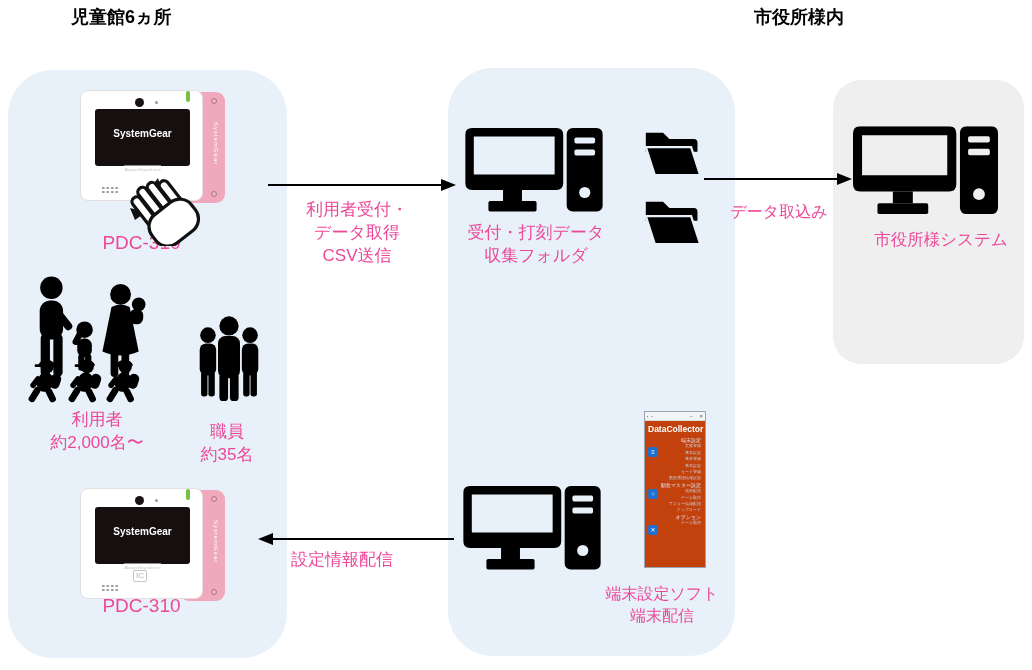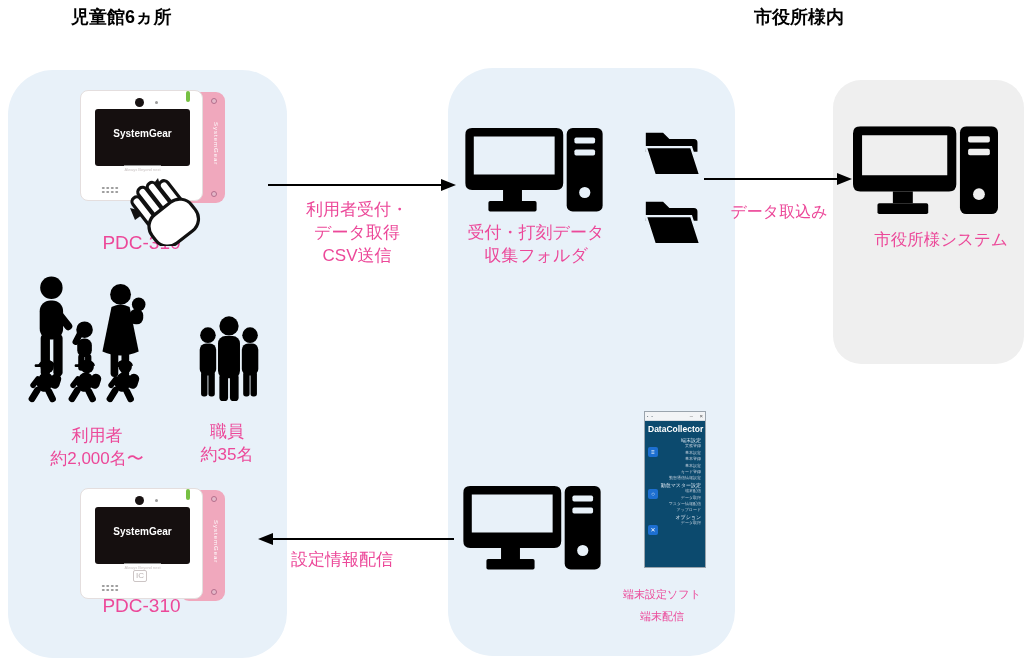--- a/index.html
+++ b/index.html
@@ -40,21 +40,21 @@
             border:1px solid #ccc5c5; border-radius:2px; padding:0 2px; line-height:10px; }
   .dev-hand { position:absolute; left:46px; top:80px; z-index:6; }
 
   
   .dc-window { position:absolute; left:644px; top:411px; width:62px; height:157px;
                background:#fff; border:1px solid #9aa4ad; z-index:3; }
   .dc-titlebar { position:relative; height:9px; background:#f2f4f6; border-bottom:1px solid #d7dbe0; }
   .dc-tb-marks { position:absolute; left:2px; top:2px; font-size:4px; color:#7c8791; letter-spacing:1px; }
   .dc-close { position:absolute; right:2px; top:0; font-size:6px; color:#555; line-height:9px; }
   .dc-min { position:absolute; right:12px; top:0; font-size:6px; color:#777; line-height:9px; }
-  .dc-body { position:absolute; left:0; top:9px; right:0; bottom:0; background:#0c4a6e; overflow:hidden; }
+  .dc-body { position:absolute; left:0; top:9px; right:0; bottom:0; background:#c2410c; overflow:hidden; }
   .dc-apptitle { color:#fff; font-size:8.5px; font-weight:bold; padding:3px 0 3px 3px; letter-spacing:0; }
   .dc-menu { text-align:right; padding-right:4px; }
   .dc-item { font-size:4px; line-height:6.4px; color:#c2cedb; }
   .dc-item.hd { font-size:5px; color:#e4edf6; }
   .dc-ico { position:absolute; left:3px; width:10px; height:10px; background:#1d6fd1;
             border-radius:2px; color:#fff; font-size:6px; line-height:10px; text-align:center; }
 
   
   .arr { position:absolute; }
   svg { display:block; }
@@ -183,21 +183,21 @@
     </svg>
   <svg class="abs" style="left:26px; top:352px;" width="44" height="56" viewBox="0 0 56 58">
       <use href="#kid-icon"></use>
     </svg>
   <svg class="abs" style="left:66px; top:352px;" width="44" height="56" viewBox="0 0 56 58">
       <use href="#kid-icon"></use>
     </svg>
   <svg class="abs" style="left:104px; top:352px;" width="44" height="56" viewBox="0 0 56 58">
       <use href="#kid-icon"></use>
     </svg>
-  <div class="lbl" style="left:27px; width:140px; top:424px;text-align:center;">
+  <div class="lbl" style="left:27px; width:140px; top:408px;text-align:center;">
     <span>利用者</span><br>
     <span>約2,000名〜</span>
   </div>
 
   <svg class="abs" style="left:196px; top:315px;" width="66" height="87" viewBox="0 0 72 95">
       <use href="#staff-icon"></use>
     </svg>
   <div class="lbl" style="left:192px; width:70px; top:420px;">
     <span>職員</span><br>
     <span>約35名</span>
@@ -291,18 +291,18 @@
         <div class="dc-item hd">勤怠マスター設定</div>
         <div class="dc-item">端末配信</div>
         <div class="dc-item">データ取得</div>
         <div class="dc-item">マスター情報配信</div>
         <div class="dc-item">アップロード</div>
         <div class="dc-item hd">オプション</div>
         <div class="dc-item">データ取得</div>
       </div>
     </div>
   </div>
-  <div class="lbl" style="left:592px; width:140px; top:583px; font-size:11px; line-height:22px;">
+  <div class="lbl" style="left:592px; width:140px; top:583px; font-size:16px; line-height:22px;">
     <span>端末設定ソフト</span><br>
     <span>端末配信</span>
   </div>
 
 </div>
 
 </body></html>

